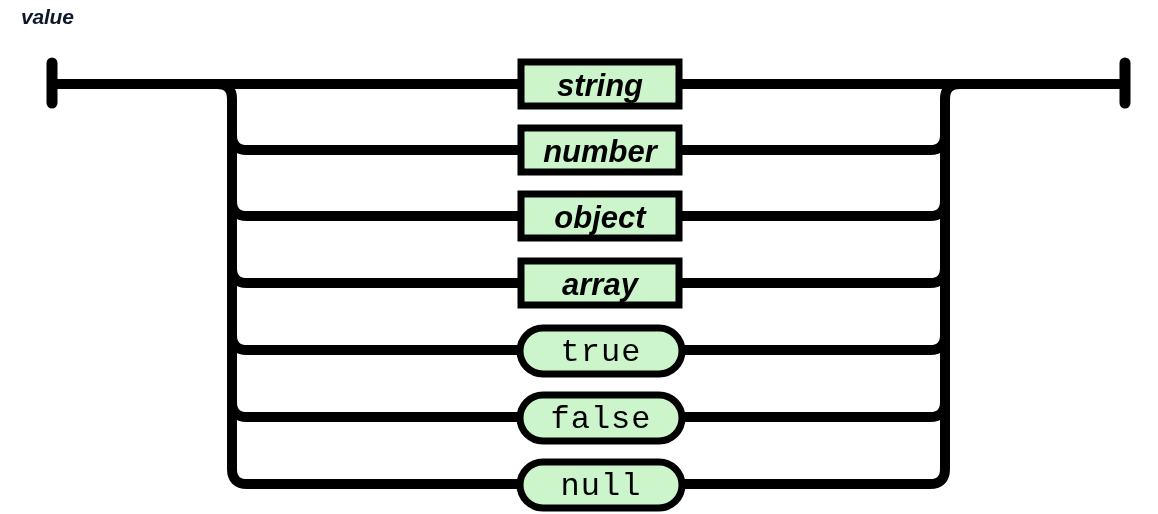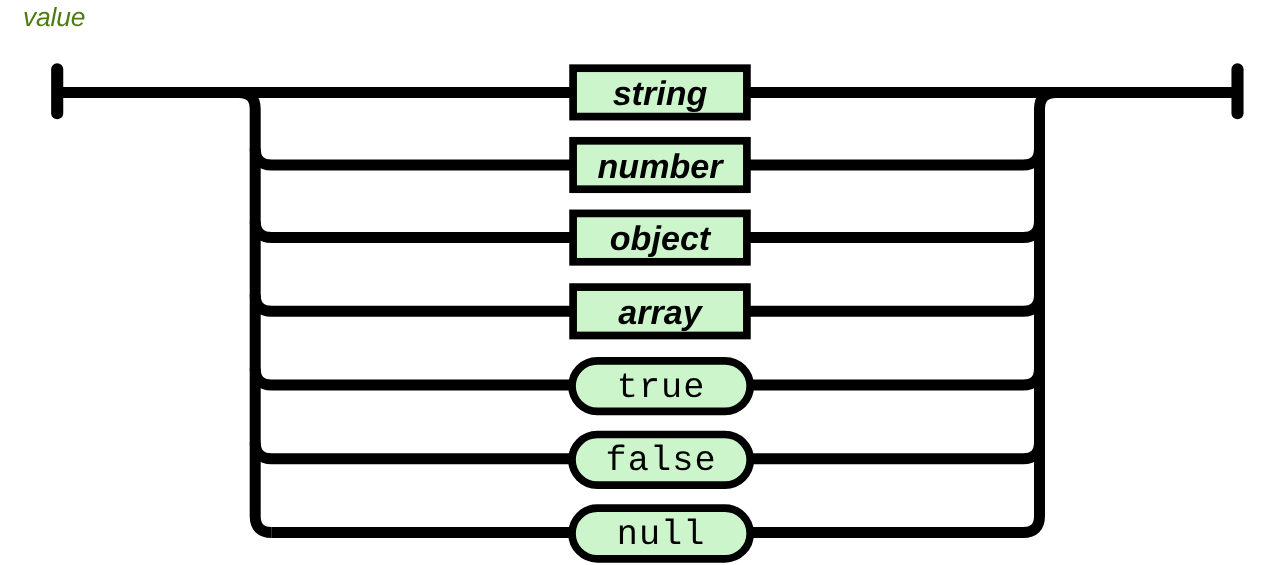--- a/index.html
+++ b/index.html
@@ -19,25 +19,25 @@
     left: 0;
     top: 0;
     width: 1158px;
     height: 514px;
   }
   .rule-title {
     position: absolute;
     left: 21px;
     top: 3px;
     font-family: "Liberation Sans", sans-serif;
-    font-weight: normal;
+    font-weight: bold;
     font-style: italic;
-    font-size: 24px;
+    font-size: 21px;
     line-height: 28px;
-    color: #4d7c0f;
+    color: #0f172a;
     letter-spacing: -0.2px;
     white-space: nowrap;
   }
   svg.rails {
     position: absolute;
     left: 0;
     top: 0;
     width: 1158px;
     height: 514px;
     display: block;

